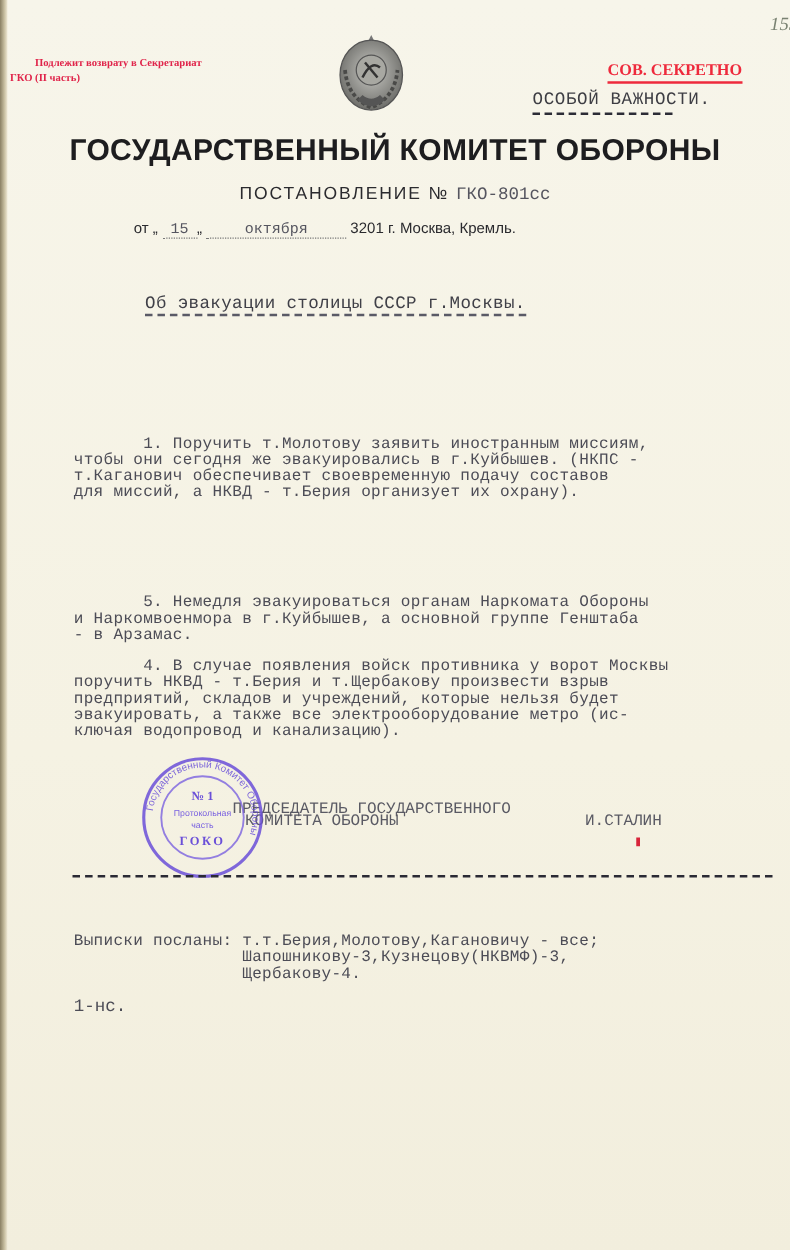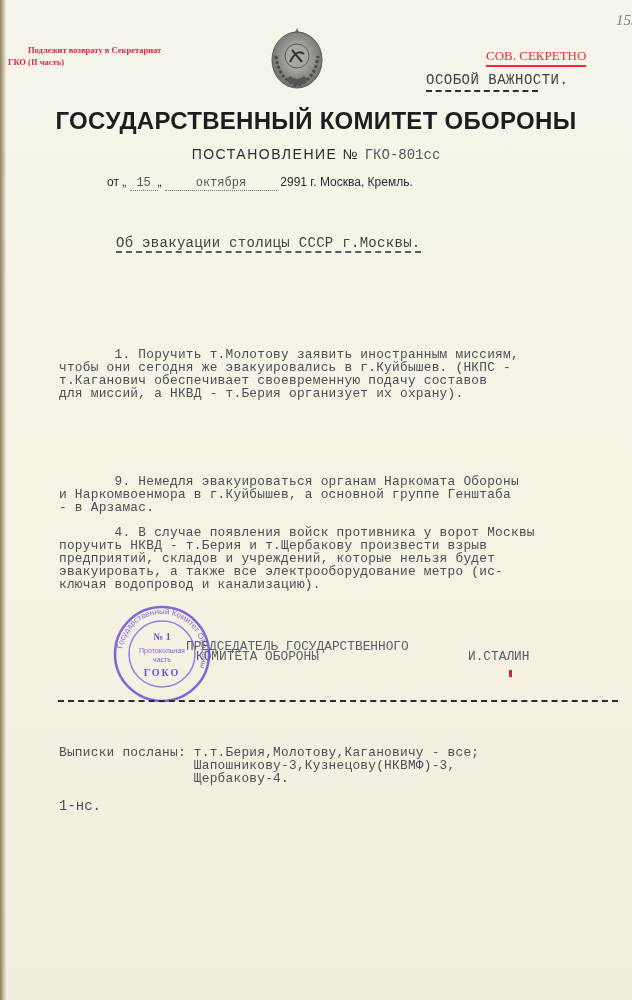--- a/index.html
+++ b/index.html
@@ -27,21 +27,21 @@
       position: absolute; left: 8px; top: 44px;
       font-family: "Liberation Serif", serif; font-weight: bold;
       font-size: 8.5px; line-height: 12px; color: #e0244a;
     }
     .return-note .l1 { padding-left: 7px; margin-left: 13px; }
     .emblem {
       position: absolute; left: 268px; top: 26px; width: 58px; height: 66px;
     }
     .secret {
       position: absolute; left: 486px; top: 48px;
-      font-family: "Liberation Serif", serif; font-weight: normal;
+      font-family: "Liberation Serif", serif; font-weight: bold;
       font-size: 13px; color: #ee2a3c;
       border-bottom: 2px solid #ee2a3c; padding-bottom: 1px;
     }
     .importance {
       position: absolute; left: 426px; top: 72px;
       font-family: Liberation Mono, monospace;
       font-size: 14px; color: #3e3e44; letter-spacing: 0.5px;
     }
     .importance .ul {
       position: absolute; left: 0; top: 18px; width: 112px; height: 2px;
@@ -148,31 +148,31 @@
 
   <div class="resolution">
     <span>ПОСТАНОВЛЕНИЕ №</span>
     <span class="num">ГКО-801сс</span>
   </div>
 
   <div class="dateline">
     <span>от „</span>
     <span class="fill" style="width:28px">15</span><span>„</span>
     <span class="fill" style="width:112px">октября</span>
-    <span>299</span><span>1</span>
+    <span>320</span><span>1</span>
     <span>г. Москва, Кремль.</span>
   </div>
 
   <div class="subject">Об эвакуации столицы СССР г.Москвы.</div>
 
   <div class="body-text" style="top:348px">       1. Поручить т.Молотову заявить иностранным миссиям,
 чтобы они сегодня же эвакуировались в г.Куйбышев. (НКПС -
 т.Каганович обеспечивает своевременную подачу составов
 для миссий, а НКВД - т.Берия организует их охрану).</div>
-  <div class="body-text" style="top:475px">       9. Немедля эвакуироваться органам Наркомата Обороны
+  <div class="body-text" style="top:475px">       5. Немедля эвакуироваться органам Наркомата Обороны
 и Наркомвоенмора в г.Куйбышев, а основной группе Генштаба
 - в Арзамас.</div>
   <div class="body-text" style="top:526px">       4. В случае появления войск противника у ворот Москвы
 поручить НКВД - т.Берия и т.Щербакову произвести взрыв
 предприятий, складов и учреждений, которые нельзя будет
 эвакуировать, а также все электрооборудование метро (ис-
 ключая водопровод и канализацию).</div>
 
   <div class="signature">
     <div class="line1">ПРЕДСЕДАТЕЛЬ ГОСУДАРСТВЕННОГО</div>

